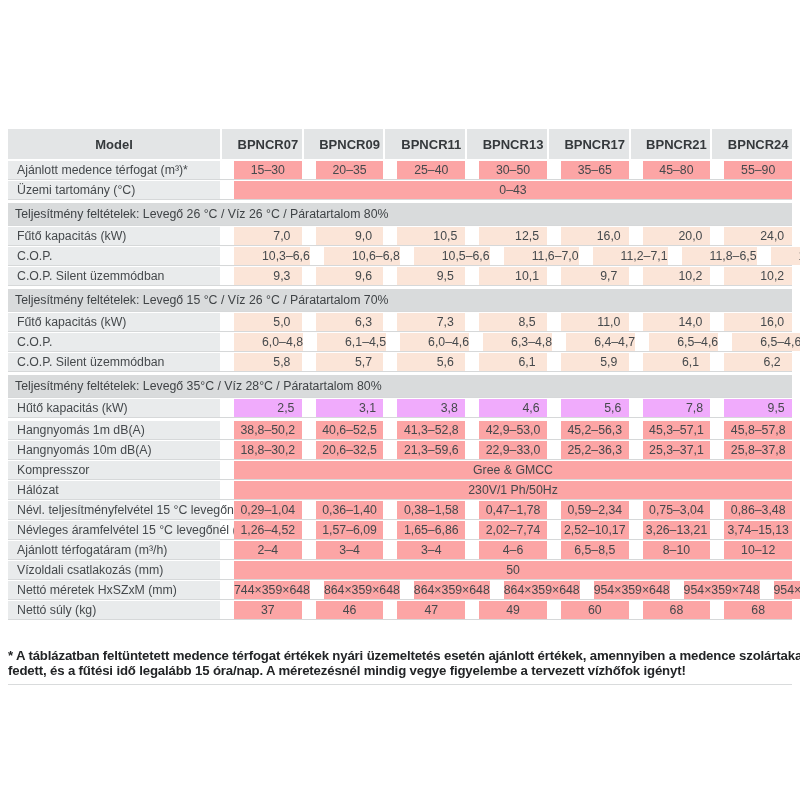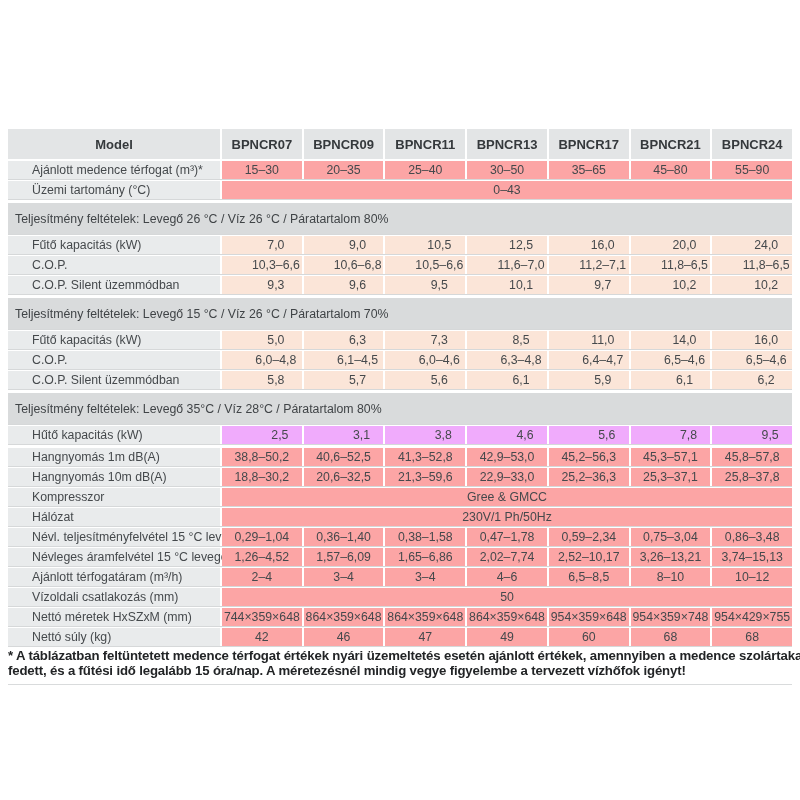--- a/index.html
+++ b/index.html
@@ -14,54 +14,55 @@
     position: absolute;
     left: 8px;
     top: 129px;
     width: 784px;
   }
   .trow {
     display: flex;
     border-bottom: 1px solid #d6d8d9;
     margin-bottom: 1px;
     height: 19px;
+    gap: 12px;
   }
   .trow.gap { margin-top: 3px; }
   .trow.header {
     height: 30px;
     background: #e3e5e6;
     border-bottom: 0;
     margin-bottom: 2px;
   }
   .trow.header .label-cell,
   .trow.header .val-cell {
     background: transparent;
     font-weight: bold;
     color: #35393c;
     font-size: 13px;
     justify-content: center;
     padding-left: 0;
   }
   .trow.section {
     background: #d9dbdc;
     margin-top: 3px;
-    height: 32px;
+    height: 23px;
     align-items: center;
     padding-left: 7px;
     font-size: 12.3px;
     color: #404447;
     border-bottom: 1px solid #d6d8d9;
   }
   .label-cell {
     width: 214px;
     flex: 0 0 214px;
     background: #e9ebec;
     display: flex;
     align-items: center;
-    padding-left: 24px;
+    padding-left: 9px;
     font-size: 12.3px;
     border-right: 2px solid #ffffff;
     white-space: nowrap;
   }
   .val-cell {
     flex: 1 1 0;
     display: flex;
     align-items: center;
     justify-content: center;
     font-size: 12.3px;
@@ -265,21 +266,21 @@
         <div class="val-cell white">744×359×648</div>
         <div class="val-cell white">864×359×648</div>
         <div class="val-cell white">864×359×648</div>
         <div class="val-cell white">864×359×648</div>
         <div class="val-cell white">954×359×648</div>
         <div class="val-cell white">954×359×748</div>
         <div class="val-cell white">954×429×755</div>
       </div>
       <div class="trow">
         <div class="label-cell">Nettó súly (kg)</div>
-        <div class="val-cell white">42</div>
+        <div class="val-cell white">37</div>
         <div class="val-cell white">46</div>
         <div class="val-cell white">47</div>
         <div class="val-cell white">49</div>
         <div class="val-cell white">60</div>
         <div class="val-cell white">68</div>
         <div class="val-cell white">68</div>
       </div>
     </div>
 </div>
 

